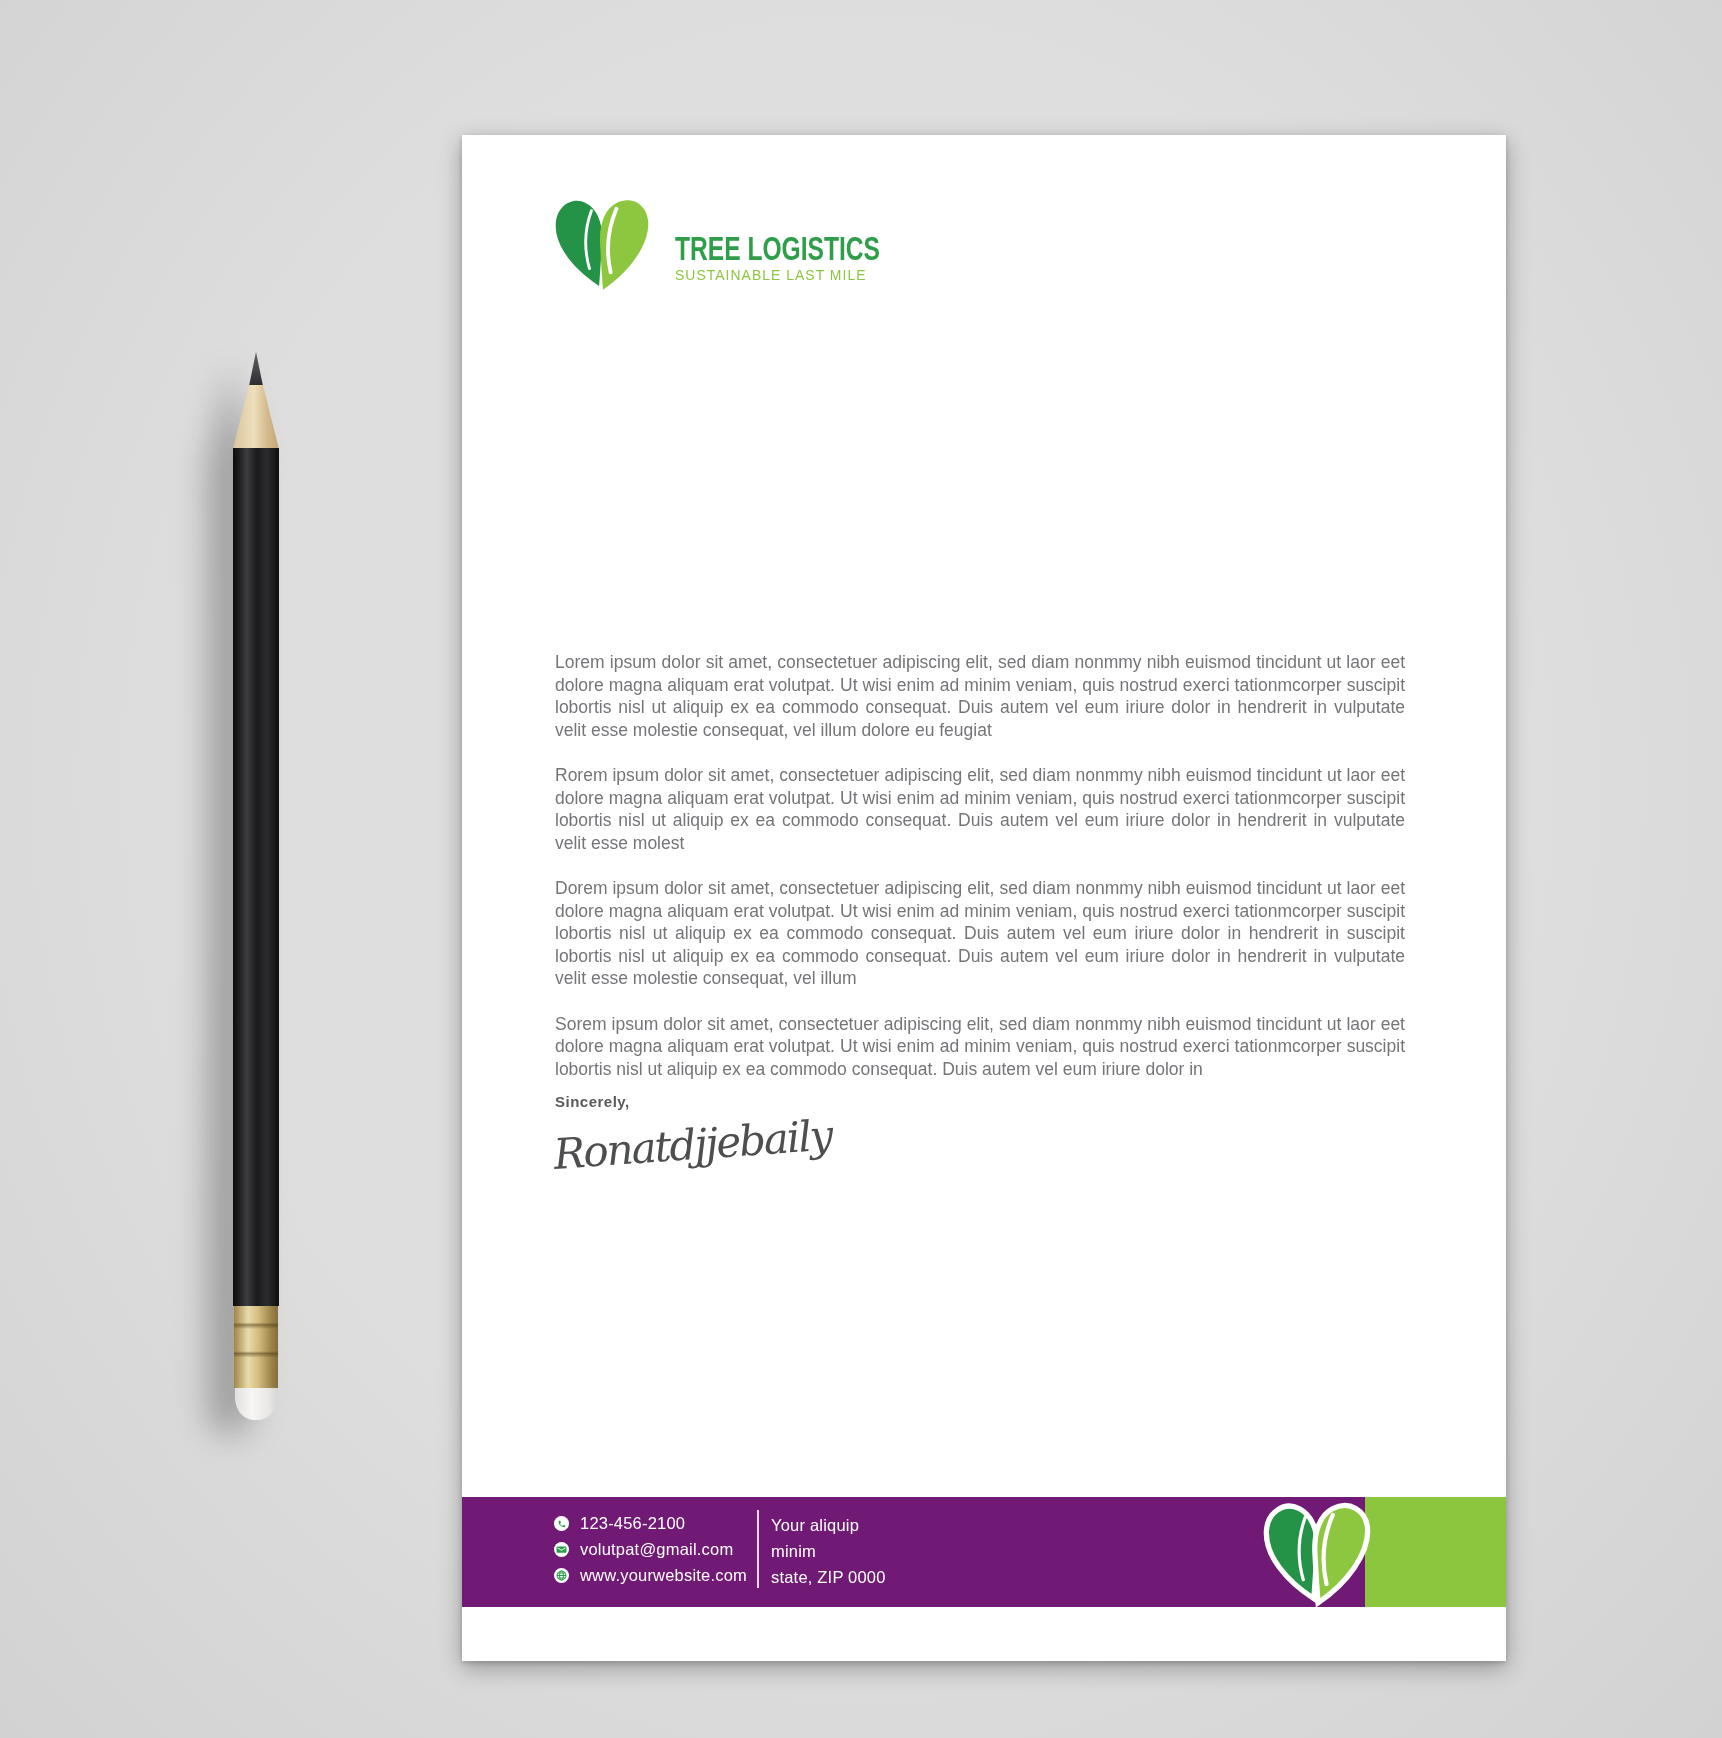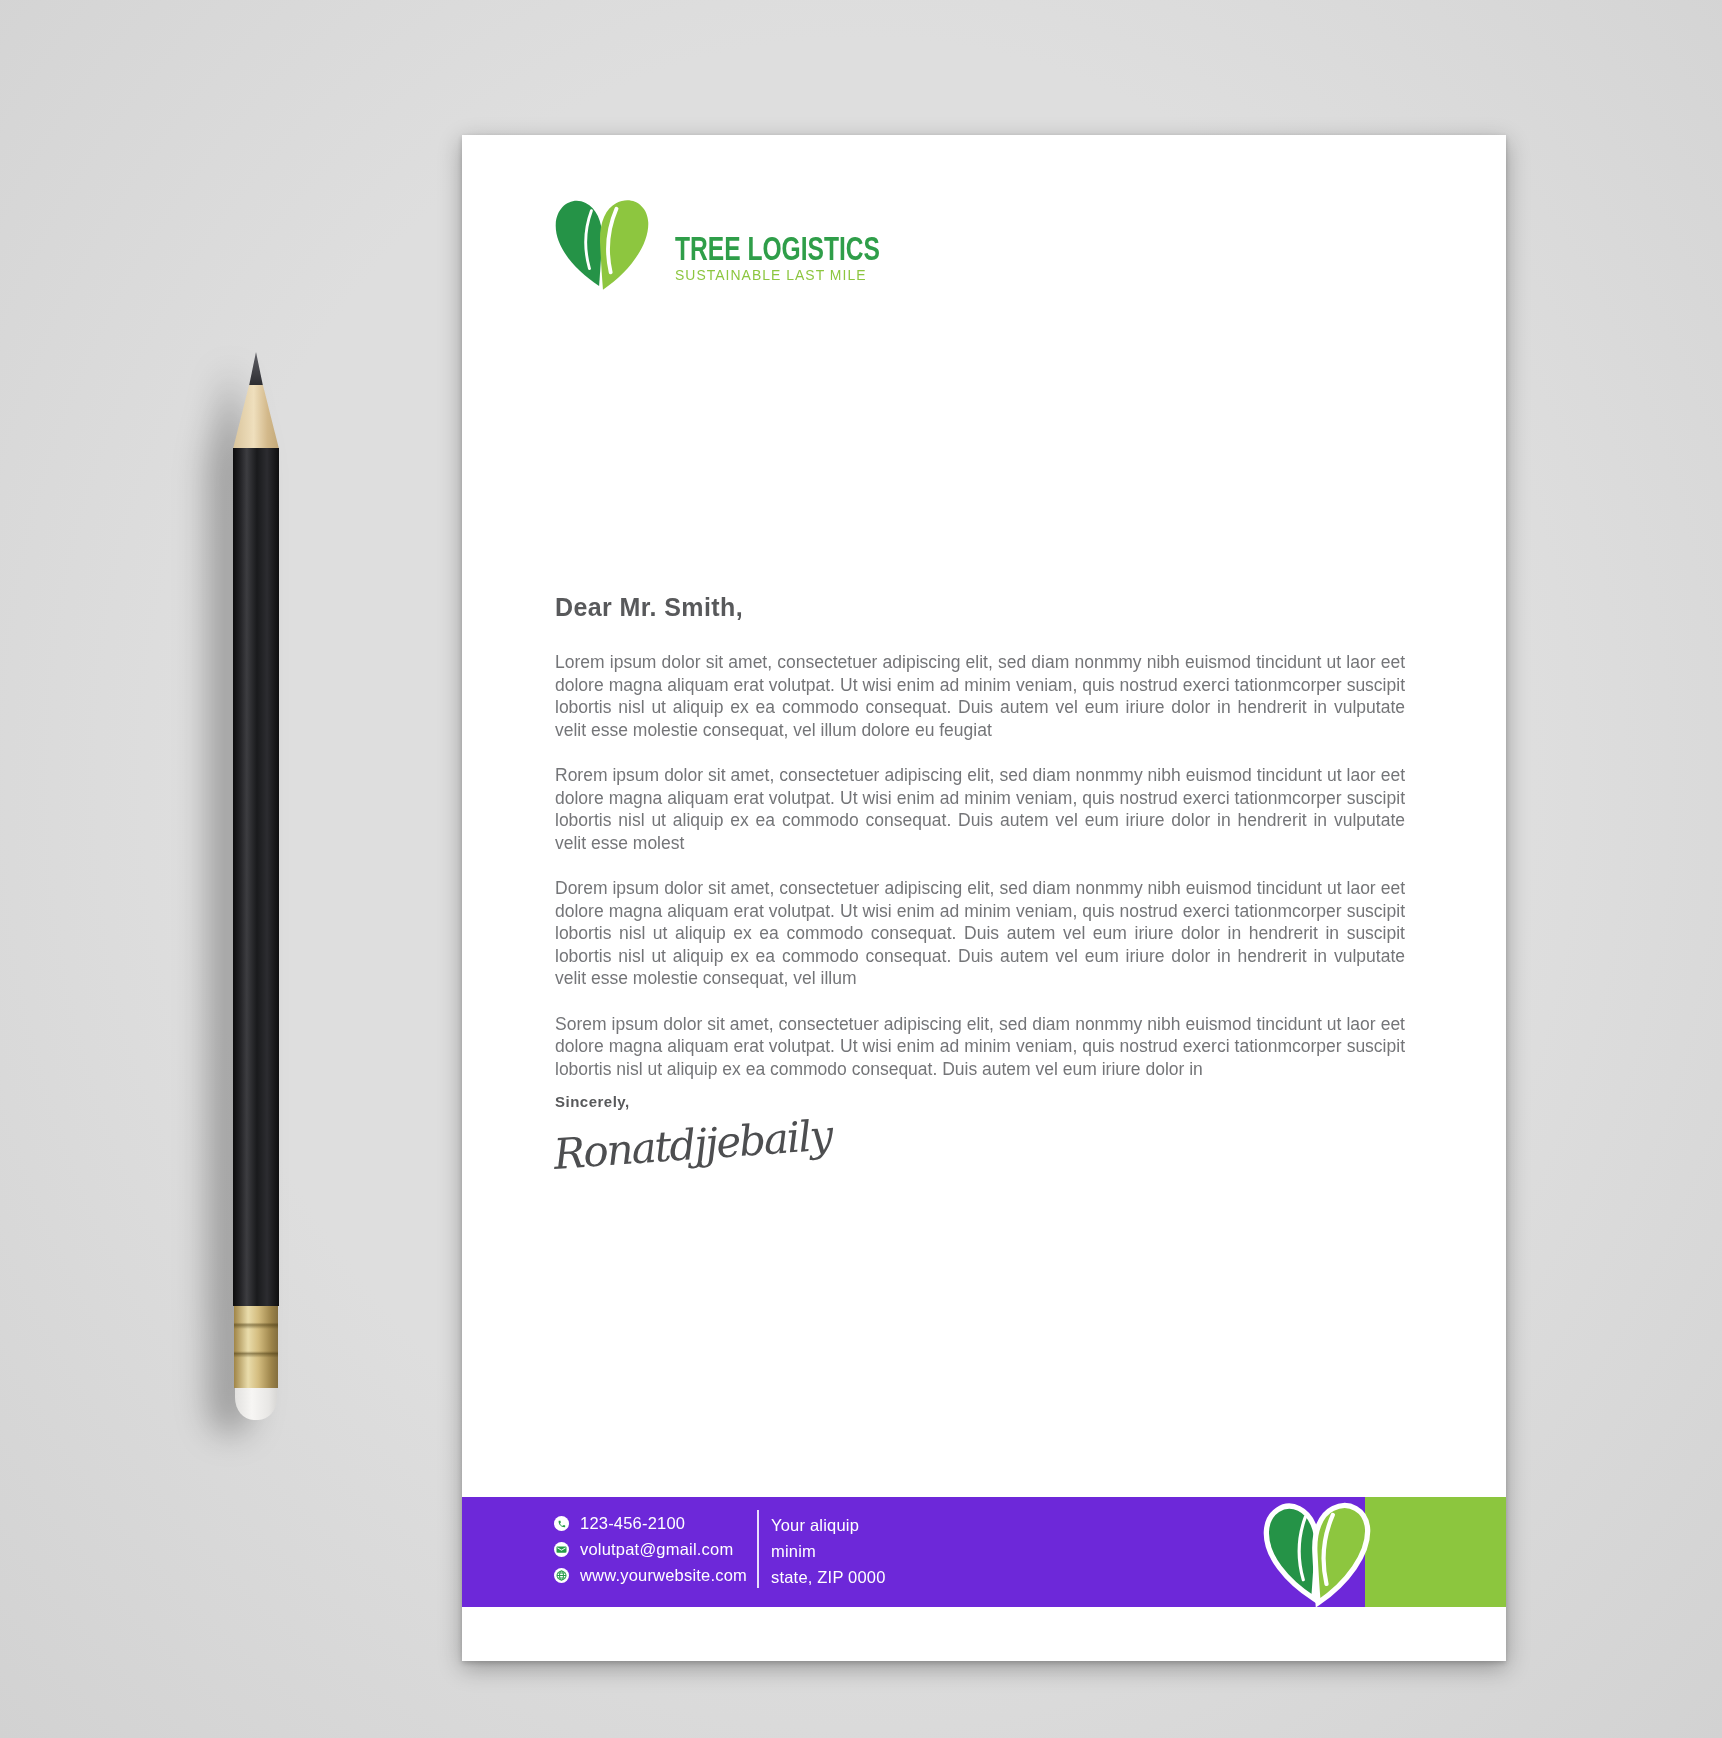--- a/index.html
+++ b/index.html
@@ -44,21 +44,21 @@
               font-size:25px;font-weight:700;color:#58595b;letter-spacing:0.4px;}
   .body-text{position:absolute;left:93px;top:516px;width:850px;
              font-size:17.5px;line-height:22.5px;color:#747578;text-align:justify;}
   .body-text p{margin:0 0 23px 0;}
   .closing{position:absolute;left:93px;top:958px;font-size:15px;font-weight:700;color:#58595b;letter-spacing:0.5px;}
   .signature{position:absolute;left:90px;top:995px;font-family:"DejaVu Serif", serif;
              font-style:italic;font-size:42px;color:#4d4e50;transform:rotate(-4deg);
              letter-spacing:-2px;transform-origin:left top;}
 
   
-  .footer-bar{position:absolute;left:0;top:1362px;width:1044px;height:110px;background:#6d28d9;}
+  .footer-bar{position:absolute;left:0;top:1362px;width:1044px;height:110px;background:#701a75;}
   .footer-accent{position:absolute;left:903px;top:0;width:141px;height:110px;background:#8cc63e;}
   .footer-heart{position:absolute;left:797px;top:0;width:116px;height:110px;}
   .contact-block{position:absolute;left:92px;top:15px;}
   .contact-row{display:flex;align-items:center;height:22px;margin-bottom:4px;}
   .contact-icon{width:15px;height:15px;margin-right:11px;flex:0 0 auto;}
   .contact-value{color:#ffffff;font-size:16.5px;letter-spacing:0.2px;}
   .footer-divider{position:absolute;left:295px;top:13px;width:2px;height:78px;background:rgba(255,255,255,0.85);}
   .address-block{position:absolute;left:309px;top:15px;color:#ffffff;font-size:16.5px;line-height:26px;letter-spacing:0.2px;}
 </style>
 </head>
@@ -84,21 +84,20 @@
           <path d="M56,101 C84,82 104,54 103,31 C102,12 85,3 70,11 C58,17 52,33 53,53 C54,73 55,88 56,101 Z" fill="#8dc63f"></path>
           <path d="M70,17 C61,38 59,61 64,83" fill="none" stroke="#ffffff" stroke-width="4" stroke-linecap="round"></path>
         </svg>
       </span>
       <div class="brand-text">
         <div><span class="brand-name">TREE LOGISTICS</span></div>
         <div><span class="brand-tagline">SUSTAINABLE LAST MILE</span></div>
       </div>
     </div>
 
-    <div class="salutation">Dear Mr. Smith,</div>
 
     <div class="body-text">
       <p>Lorem ipsum dolor sit amet, consectetuer adipiscing elit, sed diam nonmmy nibh euismod tincidunt ut laor eet dolore magna aliquam erat volutpat. Ut wisi enim ad minim veniam, quis nostrud exerci tationmcorper suscipit lobortis nisl ut aliquip ex ea commodo consequat. Duis autem vel eum iriure dolor in hendrerit in vulputate velit esse molestie consequat, vel illum dolore eu feugiat</p>
       <p>Rorem ipsum dolor sit amet, consectetuer adipiscing elit, sed diam nonmmy nibh euismod tincidunt ut laor eet dolore magna aliquam erat volutpat. Ut wisi enim ad minim veniam, quis nostrud exerci tationmcorper suscipit lobortis nisl ut aliquip ex ea commodo consequat. Duis autem vel eum iriure dolor in hendrerit in vulputate velit esse molest</p>
       <p>Dorem ipsum dolor sit amet, consectetuer adipiscing elit, sed diam nonmmy nibh euismod tincidunt ut laor eet dolore magna aliquam erat volutpat. Ut wisi enim ad minim veniam, quis nostrud exerci tationmcorper suscipit lobortis nisl ut aliquip ex ea commodo consequat. Duis autem vel eum iriure dolor in hendrerit in suscipit lobortis nisl ut aliquip ex ea commodo consequat. Duis autem vel eum iriure dolor in hendrerit in vulputate velit esse molestie consequat, vel illum</p>
       <p>Sorem ipsum dolor sit amet, consectetuer adipiscing elit, sed diam nonmmy nibh euismod tincidunt ut laor eet dolore magna aliquam erat volutpat. Ut wisi enim ad minim veniam, quis nostrud exerci tationmcorper suscipit lobortis nisl ut aliquip ex ea commodo consequat. Duis autem vel eum iriure dolor in</p>
     </div>
 
     <div class="closing">Sincerely,</div>
     <div class="signature">Ronatdjjebaily</div>

